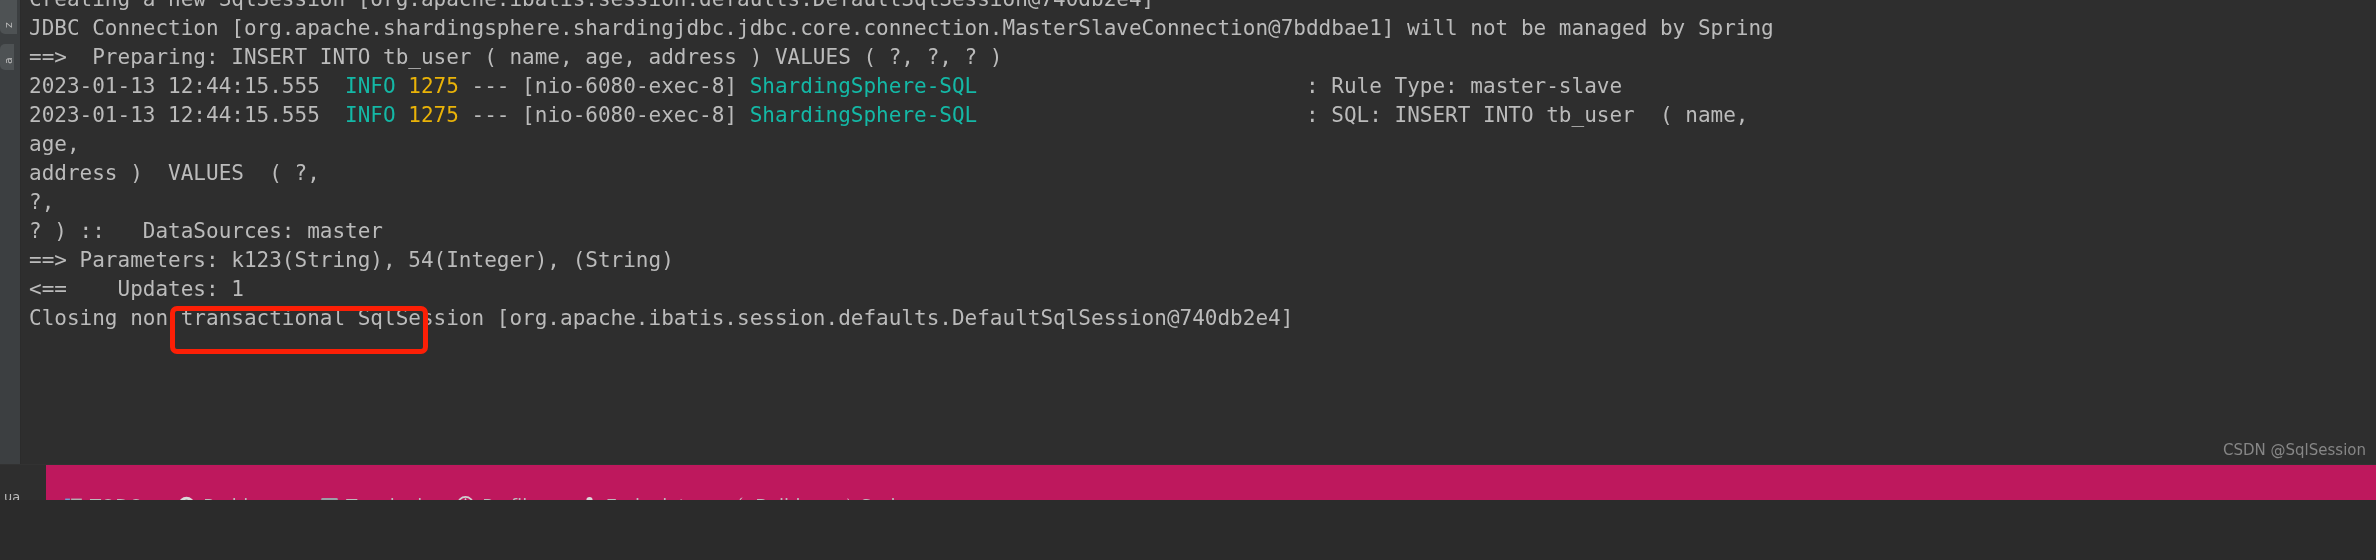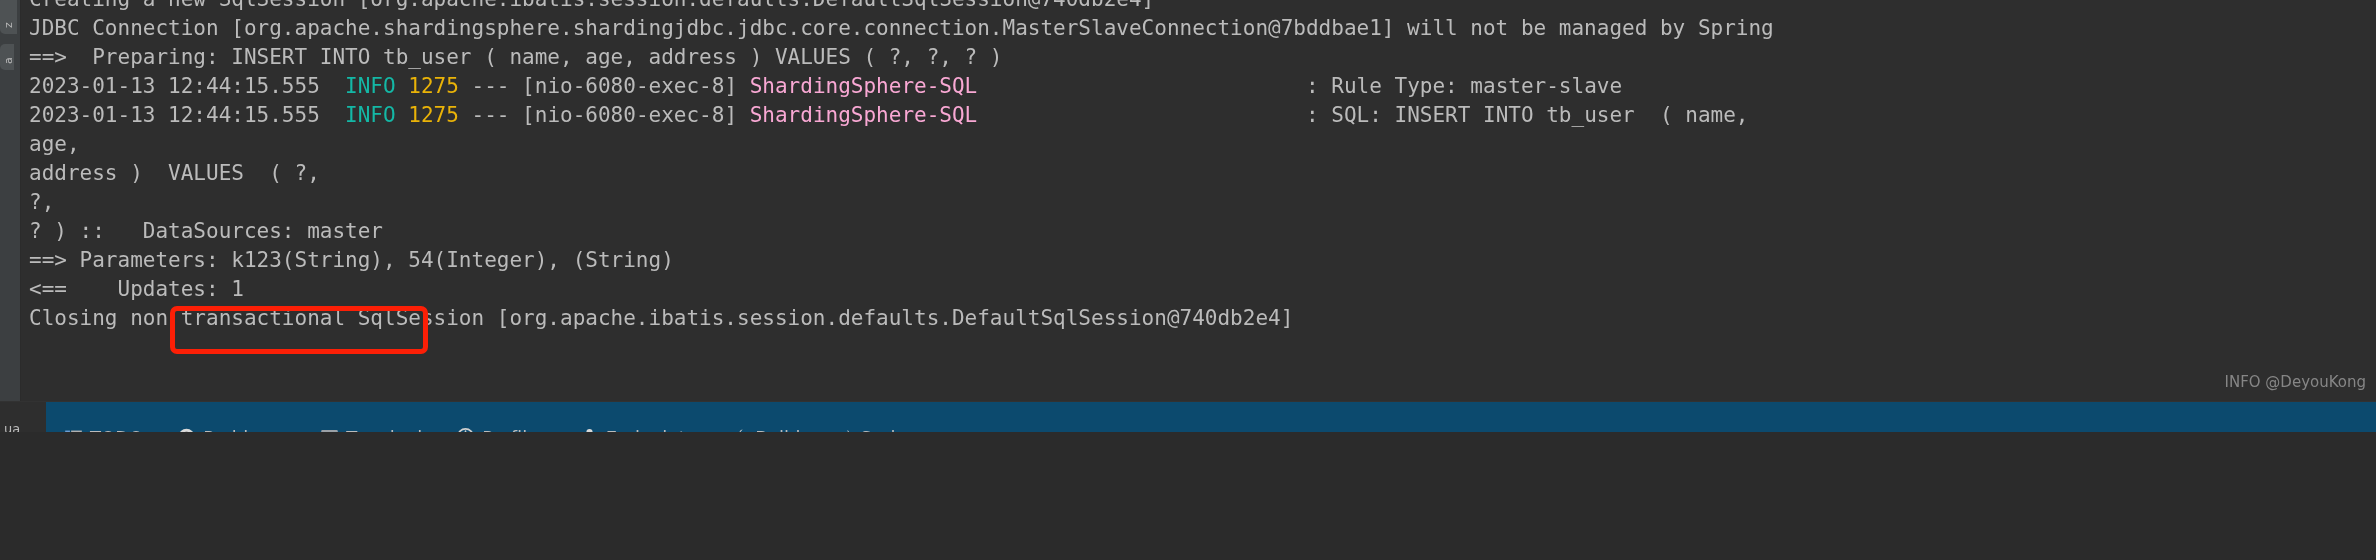--- a/index.html
+++ b/index.html
@@ -11,21 +11,21 @@
   body {
     width: 2376px;
     height: 560px;
     overflow: hidden;
     font-family: "DejaVu Sans Mono", "Liberation Mono", monospace;
   }
 
   #app {
     position: relative;
     width: 2376px;
-    height: 432px;
+    height: 500px;
     background: #2e2e2e;
     display: flex;
     flex-direction: column;
   }
 
   
   .main-row {
     position: relative;
     display: flex;
     flex-direction: row;
@@ -92,39 +92,39 @@
   }
   .log .line.clipped > span {
     position: relative;
     top: -15px;
     display: inline-block;
   }
 
   .c-default { color: #bbbbbb; }
   .c-info    { color: #14b8a6; }
   .c-pid     { color: #eab308; }
-  .c-logger  { color: #f9a8d4; text-align: center; }
+  .c-logger  { color: #14b8a6; text-align: center; }
 
   
   .annotation-box {
     position: absolute;
     border: 5px solid #fc1f06;
     border-radius: 7px;
     box-sizing: border-box;
     pointer-events: none;
     left: 149px;
     top: 306px;
     width: 258px;
     height: 48px;
   }
 
   
   .bottom-bar {
     height: 39px;
-    background: #0c4a6e;
+    background: #be185d;
     display: flex;
     align-items: center;
     border-top: 1px solid #323232;
     position: relative;
     overflow: hidden;
     padding-left: 0px;
   }
   .bb-left-stub {
     width: 46px;
     height: 100%;
@@ -276,14 +276,14 @@
           <span class="ic">
             <svg width="19" height="19" viewBox="0 0 16 16">
               <path d="M2.2 11.6 C4.2 14.2 9.6 14.6 12.4 11.4 C14.8 8.6 13.6 4.4 11.2 2.6 C12.1 4.6 11.7 6.6 10.2 7.8 C8.1 9.5 4.6 9.6 2.2 11.6 Z" fill="#cfcfcf"></path>
             </svg>
           </span>
           <span class="lbl">Spring</span>
         </div>
       </div>
   </div>
 
-  <div class="watermark">INFO @DeyouKong</div>
+  <div class="watermark">CSDN @SqlSession</div>
 </div>
 
 </body></html>

